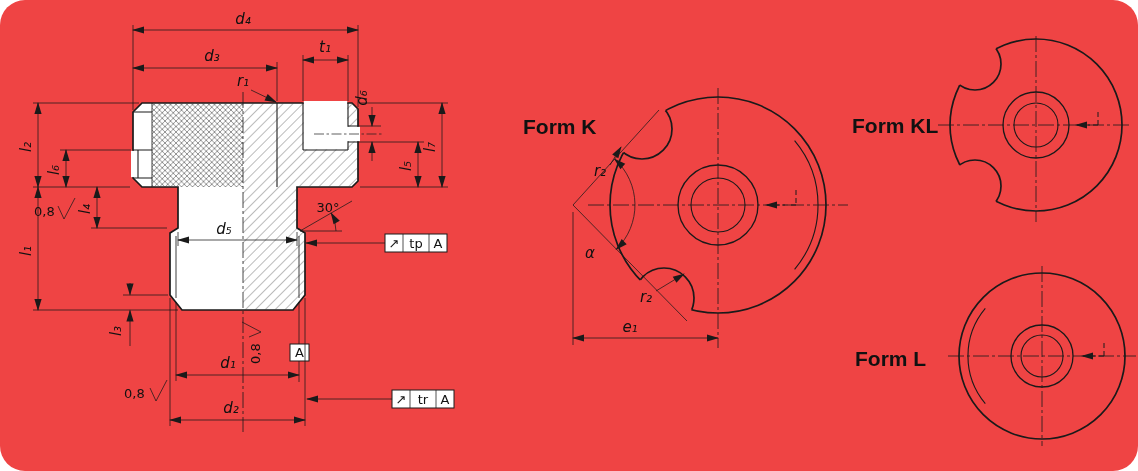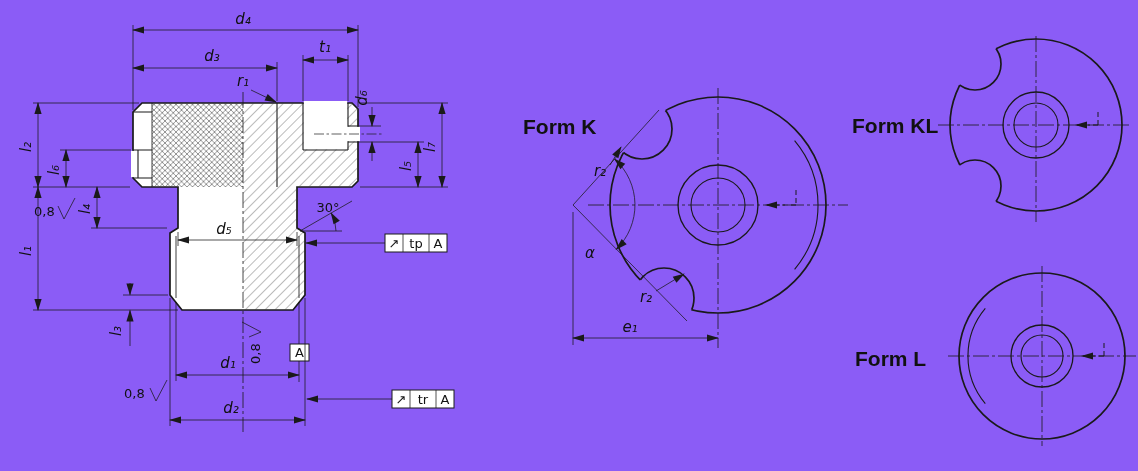--- a/index.html
+++ b/index.html
@@ -1,17 +1,17 @@
 <!DOCTYPE html>
 <html><head>
 <meta charset="utf-8">
 <style>
   html,body{margin:0;padding:0;background:#fff;}
-  .stage{position:relative;width:1138px;height:471px;background:#8b5cf6;overflow:hidden;
-         font-family:"DejaVu Sans",sans-serif;}
+  .stage{position:relative;width:1138px;height:471px;background:#ef4444;overflow:hidden;
+         font-family:"DejaVu Sans",sans-serif;border-radius:25px;}
   svg{display:block;}
   .ol   {fill:#ffffff;stroke:#1a1a1a;stroke-width:1.7;stroke-linejoin:miter;}
   .e1   {fill:none;stroke:#1a1a1a;stroke-width:1.1;}
   .e2   {fill:none;stroke:#1a1a1a;stroke-width:0.85;}
   .thin {fill:none;stroke:#1a1a1a;stroke-width:0.75;}
   .cl   {fill:none;stroke:#1a1a1a;stroke-width:0.8;stroke-dasharray:16 3 3 3;}
   .cl2  {fill:none;stroke:#1a1a1a;stroke-width:0.7;stroke-dasharray:10 2.5 2.5 2.5;}
   .dash {fill:none;stroke:#1a1a1a;stroke-width:1;stroke-dasharray:5 3;}
   .oc   {fill:none;stroke:#1a1a1a;stroke-width:1.7;}
   .ic   {fill:none;stroke:#1a1a1a;stroke-width:1.3;}

